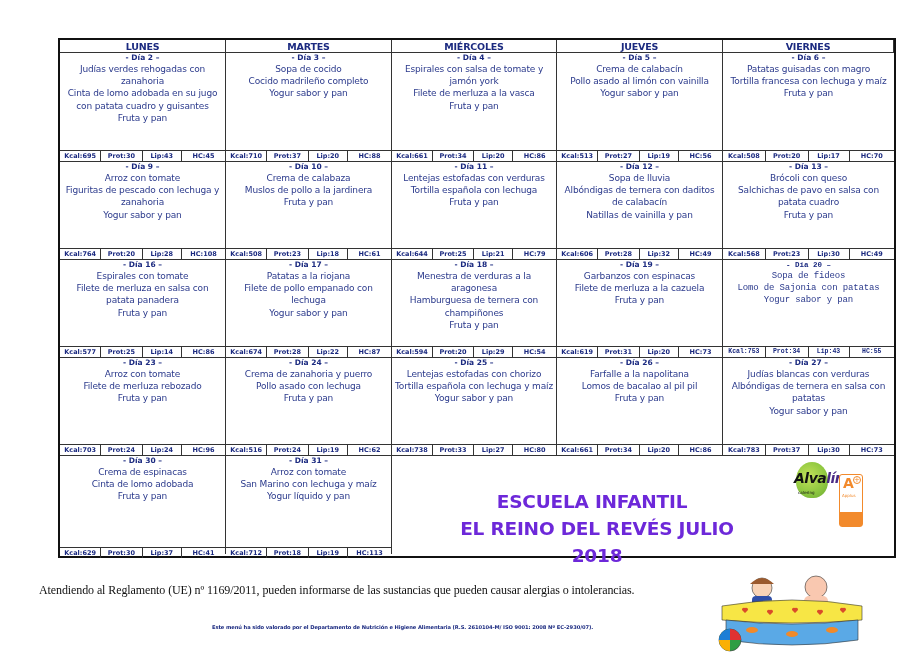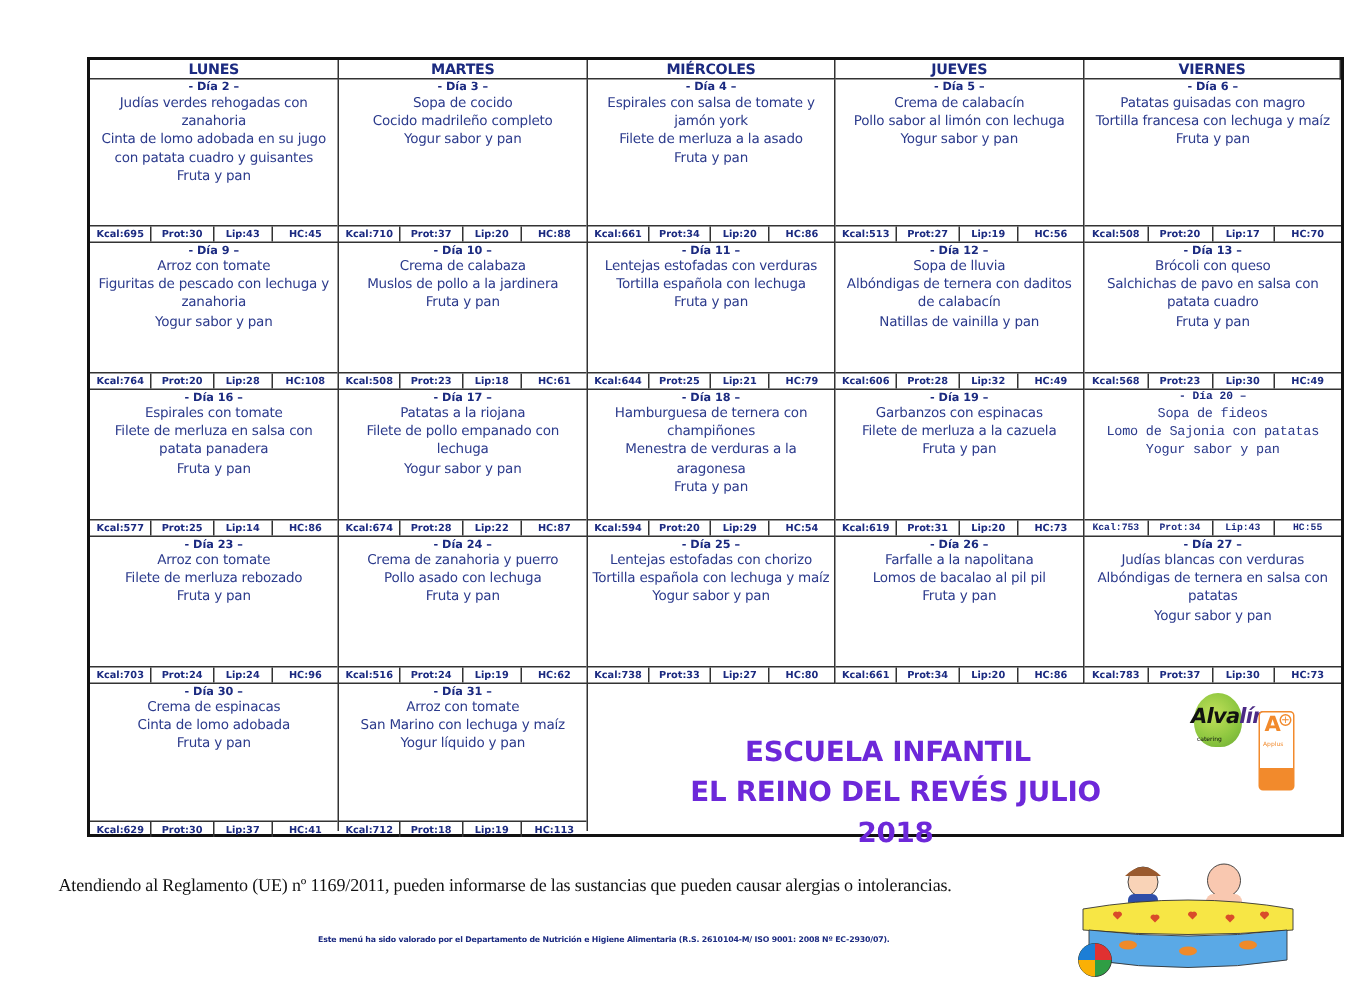--- a/index.html
+++ b/index.html
@@ -140,37 +140,37 @@
       <div class="nut">Prot:37</div>
       <div class="nut">Lip:20</div>
       <div class="nut">HC:88</div>
     </div>
   </div>
       <div class="cell" style="grid-area: 2 / 3;">
     <div class="cell-body">
       <div class="day-label">- Día 4 –</div>
       <div class="dishes">
             <div class="dish">Espirales con salsa de tomate y jamón york</div>
-            <div class="dish">Filete de merluza a la asado</div>
+            <div class="dish">Filete de merluza a la vasca</div>
             <div class="dish">Fruta y pan</div>
           </div>
     </div>
     <div class="nutrition">
       <div class="nut">Kcal:661</div>
       <div class="nut">Prot:34</div>
       <div class="nut">Lip:20</div>
       <div class="nut">HC:86</div>
     </div>
   </div>
       <div class="cell" style="grid-area: 2 / 4;">
     <div class="cell-body">
       <div class="day-label">- Día 5 –</div>
       <div class="dishes">
             <div class="dish">Crema de calabacín</div>
-            <div class="dish">Pollo sabor al limón con lechuga</div>
+            <div class="dish">Pollo asado al limón con vainilla</div>
             <div class="dish">Yogur sabor y pan</div>
           </div>
     </div>
     <div class="nutrition">
       <div class="nut">Kcal:513</div>
       <div class="nut">Prot:27</div>
       <div class="nut">Lip:19</div>
       <div class="nut">HC:56</div>
     </div>
   </div>
@@ -299,22 +299,22 @@
       <div class="nut">Kcal:674</div>
       <div class="nut">Prot:28</div>
       <div class="nut">Lip:22</div>
       <div class="nut">HC:87</div>
     </div>
   </div>
       <div class="cell" style="grid-area: 4 / 3;">
     <div class="cell-body">
       <div class="day-label">- Día 18 –</div>
       <div class="dishes">
+            <div class="dish">Menestra de verduras a la aragonesa</div>
             <div class="dish">Hamburguesa de ternera con champiñones</div>
-            <div class="dish">Menestra de verduras a la aragonesa</div>
             <div class="dish">Fruta y pan</div>
           </div>
     </div>
     <div class="nutrition">
       <div class="nut">Kcal:594</div>
       <div class="nut">Prot:20</div>
       <div class="nut">Lip:29</div>
       <div class="nut">HC:54</div>
     </div>
   </div>

